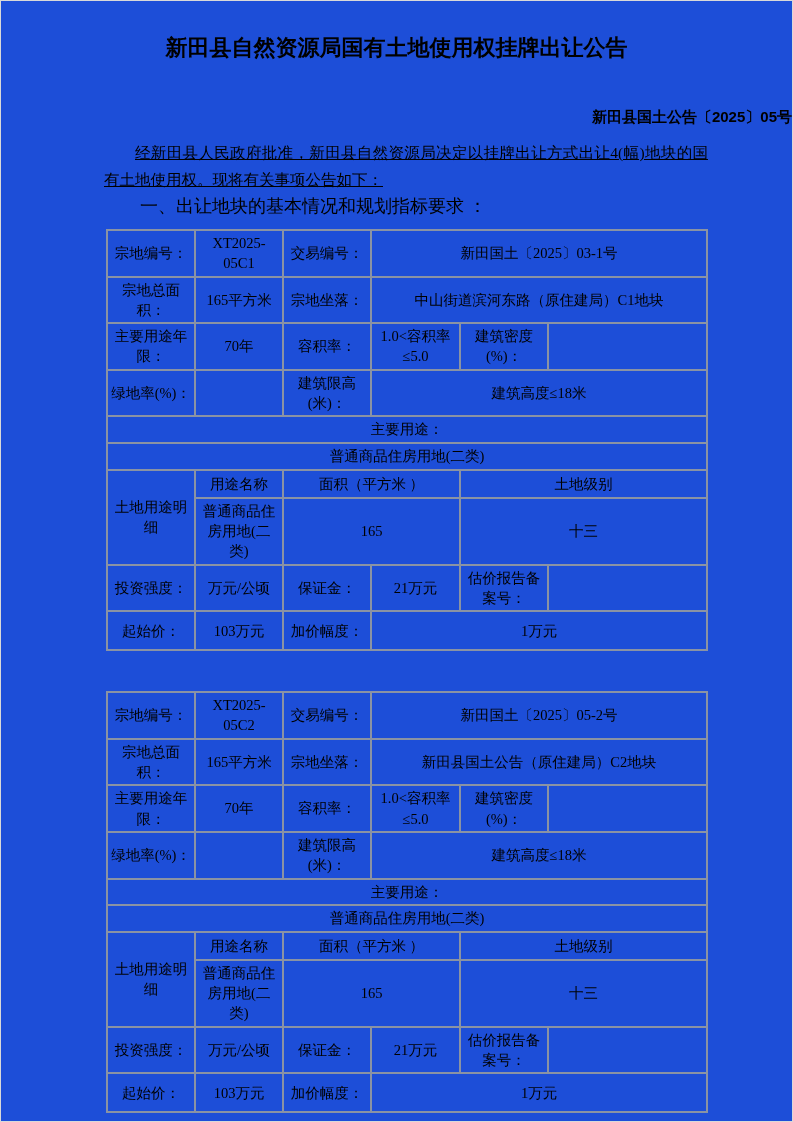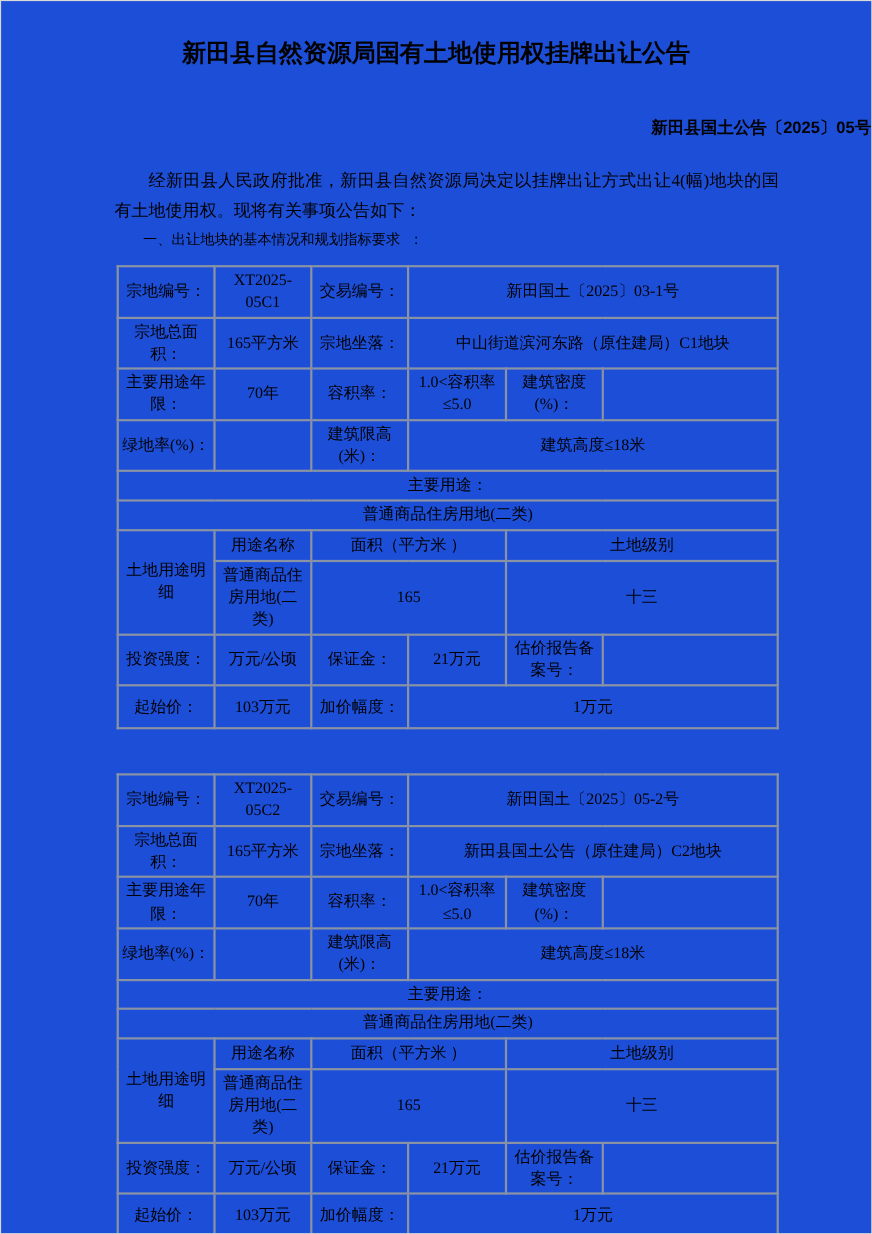--- a/index.html
+++ b/index.html
@@ -14,24 +14,24 @@
     font-family:"Liberation Sans","DejaVu Sans",sans-serif;
     font-weight:bold; font-size:22px; line-height:28px;
   }
   .doc-subtitle {
     margin-top:41px; text-align:right;
     font-family:"Liberation Sans","DejaVu Sans",sans-serif;
     font-weight:bold; font-size:15px; line-height:28px;
   }
   .content { margin-left:103px; width:604px; }
   .intro {
-    margin-top:20px; font-size:15.5px; line-height:27px;
-    text-indent:2em; text-align:justify;
-  }
-  .section-heading { font-size:13px; line-height:27px; text-indent:2em;font-family:Liberation Mono, monospace; }
+    margin-top:8px; font-size:15.5px; line-height:27px;
+    text-indent:2em; text-align:justify;text-decoration:underline;
+  }
+  .section-heading { font-size:18px; line-height:27px; text-indent:2em; }
   table.parcel {
     border-collapse:collapse; table-layout:fixed; width:600px;
     margin-left:2px; margin-top:9px;
   }
   table.parcel.t2 { margin-top:40px; }
   table.parcel td {
     border:2px solid #8a93a4;
     font-size:14.5px; line-height:1.4;
     text-align:center; vertical-align:middle;
     padding:2px 2px; line-break:strict; overflow:hidden;

